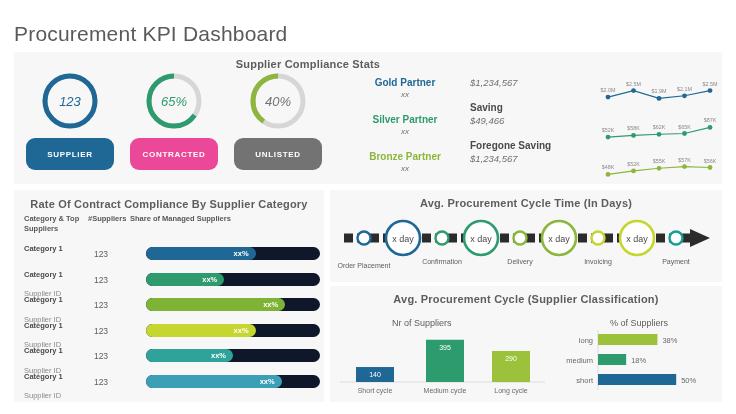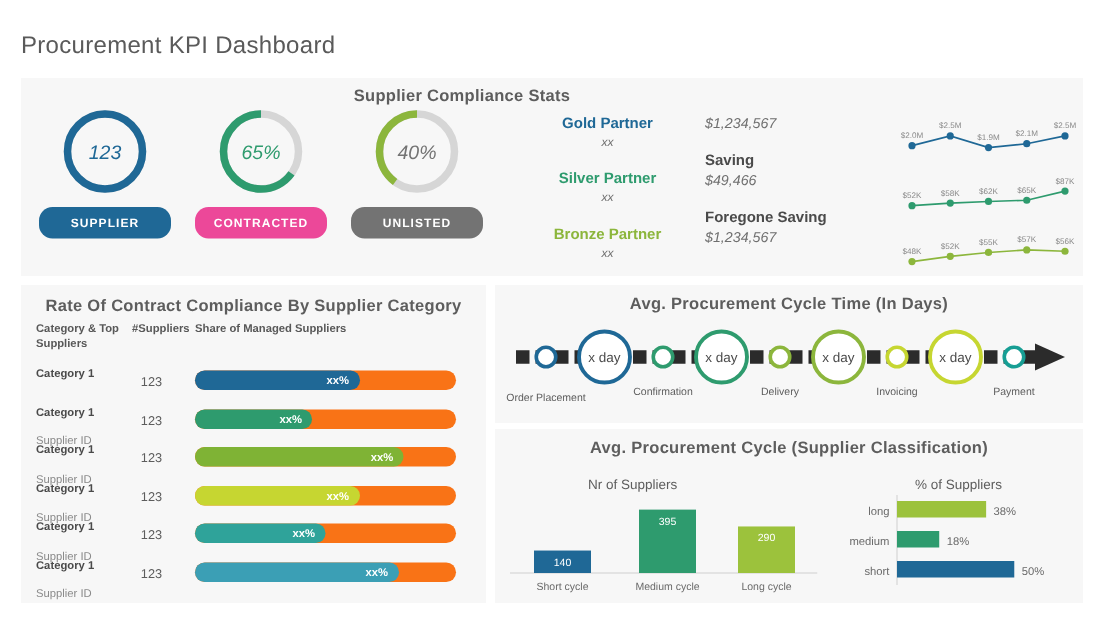--- a/index.html
+++ b/index.html
@@ -7,21 +7,21 @@
     width:736px;height:414px;overflow:hidden;
     background:#ffffff;
     font-family:"Liberation Sans", sans-serif;
     color:#4a4a4a;
   }
   #dash{position:relative;width:736px;height:414px;}
 
   
   .page-title{
     position:absolute;left:14px;top:22px;
-    font-size:16px;color:#5a5a5a;letter-spacing:.2px;
+    font-size:21px;color:#5a5a5a;letter-spacing:.2px;
   }
 
   
   .panel{position:absolute;background:#f7f7f7;}
   #panel-top{left:14px;top:52px;width:708px;height:132px;}
   #panel-left{left:14px;top:190px;width:310px;height:212px;}
   #panel-cycle{left:330px;top:190px;width:392px;height:92px;}
   #panel-class{left:330px;top:286px;width:392px;height:116px;}
 
   .panel-title{
@@ -35,21 +35,21 @@
   #donut-2{left:122px;}
   #donut-3{left:226px;}
   .donut{position:relative;width:62px;height:62px;margin:0 auto;}
   .donut svg{display:block;}
   .donut-val{
     position:absolute;left:0;top:0;width:62px;height:62px;
     display:flex;align-items:center;justify-content:center;
     font-size:13px;font-style:italic;
   }
   .pill{
-    margin:6px auto 0;width:88px;height:21px;border-radius:9px;
+    margin:6px auto 0;width:88px;height:32px;border-radius:9px;
     color:#ffffff;font-size:8px;font-weight:bold;letter-spacing:.7px;
     display:flex;align-items:center;justify-content:center;
   }
 
   
   .stat-col{position:absolute;}
   #col-partner{left:344px;top:76px;width:122px;text-align:center;}
   #col-money{left:470px;top:76px;width:130px;}
   .stat-row{margin-bottom:12px;}
   .stat-label{font-size:10px;font-weight:bold;line-height:13px;}
@@ -67,22 +67,22 @@
   .lb-head{position:absolute;font-size:7.5px;font-weight:bold;color:#585858;}
   #lb-h1{left:24px;top:214px;width:58px;line-height:10px;}
   #lb-h2{left:88px;top:214px;}
   #lb-h3{left:130px;top:214px;}
 
   .lb-row{position:absolute;left:24px;width:280px;height:24px;}
   .lb-cat{position:absolute;left:0;top:1px;font-size:7.5px;font-weight:bold;color:#4a4a4a;}
   .lb-sid{position:absolute;left:0;top:10px;font-size:7.5px;color:#8a8a8a;margin-top:36px;}
   .lb-n{position:absolute;left:64px;top:6px;width:26px;text-align:center;font-size:8.5px;color:#5d5d5d;}
   .lb-track{
-    position:absolute;left:106px;top:4px;width:174px;height:13px;
-    background:#f97316;border-radius:7px;
+    position:absolute;left:122px;top:4px;width:174px;height:13px;
+    background:#0f172a;border-radius:7px;
   }
   .lb-fill{
     position:absolute;left:0;top:0;height:13px;border-radius:7px;
     color:#ffffff;font-size:7.5px;font-weight:bold;
     display:flex;align-items:center;justify-content:flex-end;
     padding-right:7px;box-sizing:border-box;
   }
 
   
   #cycle-svg{position:absolute;left:330px;top:214px;}

